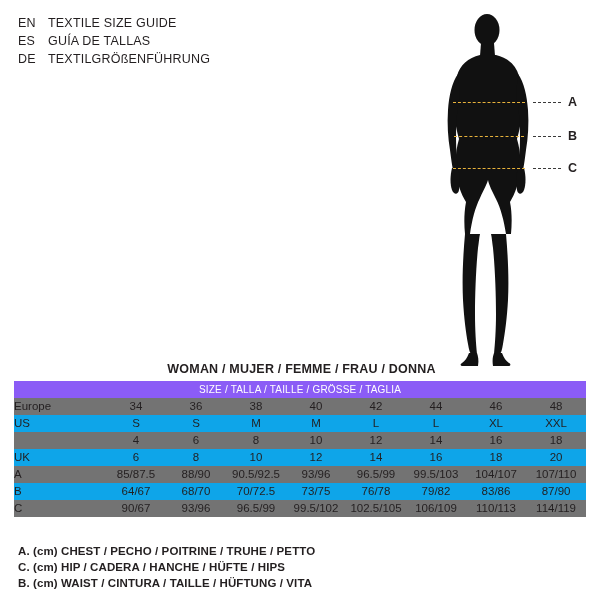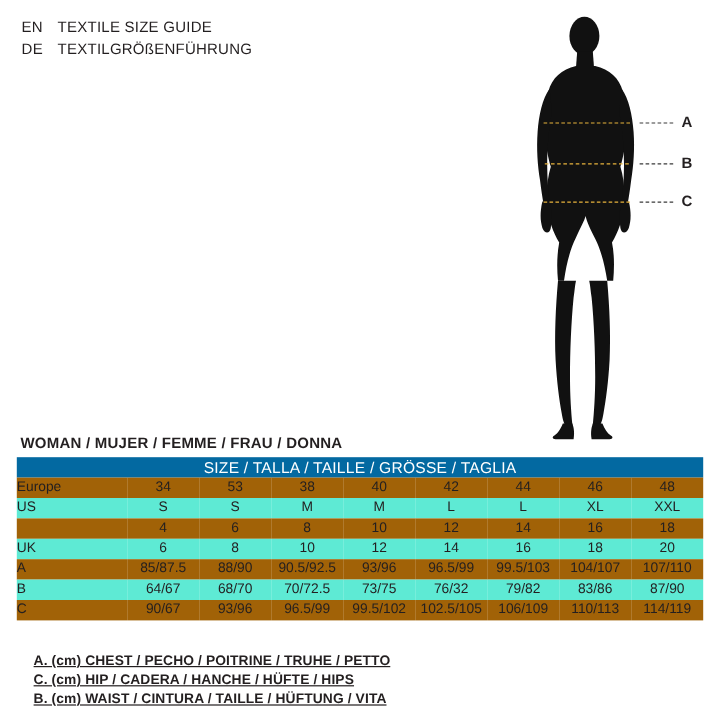--- a/index.html
+++ b/index.html
@@ -75,75 +75,79 @@
     position: absolute;
     left: 14px;
     top: 362px;
     width: 572px;
   }
   .woman-title {
     font-size: 12.5px;
     font-weight: 700;
     letter-spacing: 0.2px;
     padding: 0 0 5px 3px;
+    text-align: center;
   }
   table.size-table {
     border-collapse: collapse;
     width: 572px;
     table-layout: fixed;
     font-size: 11.5px;
   }
   table.size-table td, table.size-table th {
     padding: 0;
     height: 17px;
     line-height: 17px;
     text-align: center;
     font-weight: 400;
   }
   .row-head-band td {
-    background: #0369a1;
+    background: #8b5cf6;
     color: #ffffff;
     font-weight: 700;
     text-align: left;
     padding-left: 6px;
-    font-size: 13px;
+    font-size: 10px;
     letter-spacing: 0.2px;
   }
-  .zebra-light td { background: #a16207; }
-  .zebra-dark td  { background: #5eead4; }
+  .zebra-light td { background: #737373; }
+  .zebra-dark td  { background: #0ea5e9; }
   .label-cell {
     text-align: left !important;
     padding-left: 6px;
   }
 
   
   .legend {
     position: absolute;
-    left: 28px;
+    left: 18px;
     top: 543px;
     width: 400px;
-    text-decoration: underline;
   }
   .legend-row {
     font-size: 11.5px;
     font-weight: 700;
     line-height: 16px;
     letter-spacing: 0.1px;
     white-space: nowrap;
   }
 </style>
 </head>
 <body>
 
 <div class="page">
 
   <div class="lang-block">
     <div class="lang-row">
       <span class="lang-code">EN</span>
       <span class="lang-text">TEXTILE SIZE GUIDE</span>
+    </div>
+    <div class="lang-row">
+      <span class="lang-code">ES</span>
+      <span class="lang-text">GUÍA DE TALLAS</span>
     </div>
     <div class="lang-row">
       <span class="lang-code">DE</span>
       <span class="lang-text">TEXTILGRÖßENFÜHRUNG</span>
     </div>
   </div>
 
   <div class="figure-wrap">
     <svg class="figure-svg" width="170" height="360" viewBox="0 0 170 360">
       <g fill="#111111">
@@ -229,21 +233,21 @@
         <col style="width:60px">
       </colgroup>
       <tbody>
         <tr class="row-head-band">
           <td colspan="9">SIZE / TALLA / TAILLE / GRÖSSE / TAGLIA</td>
         </tr>
 
         <tr class="zebra-light">
           <td class="label-cell">Europe</td>
           <td>34</td>
-          <td>53</td>
+          <td>36</td>
           <td>38</td>
           <td>40</td>
           <td>42</td>
           <td>44</td>
           <td>46</td>
           <td>48</td>
         </tr>
 
         <tr class="zebra-dark">
           <td class="label-cell">US</td>
@@ -292,21 +296,21 @@
           <td>104/107</td>
           <td>107/110</td>
         </tr>
 
         <tr class="zebra-dark">
           <td class="label-cell">B</td>
           <td>64/67</td>
           <td>68/70</td>
           <td>70/72.5</td>
           <td>73/75</td>
-          <td>76/32</td>
+          <td>76/78</td>
           <td>79/82</td>
           <td>83/86</td>
           <td>87/90</td>
         </tr>
 
         <tr class="zebra-light">
           <td class="label-cell">C</td>
           <td>90/67</td>
           <td>93/96</td>
           <td>96.5/99</td>

